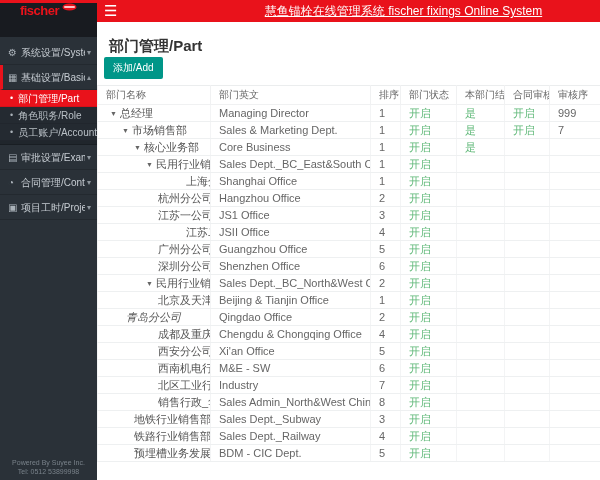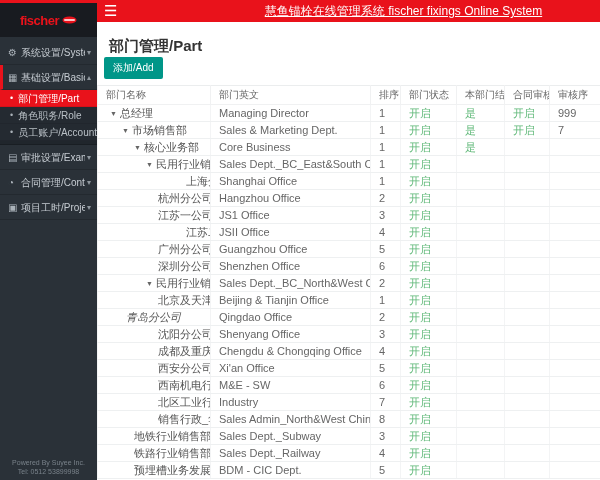--- a/index.html
+++ b/index.html
@@ -7,21 +7,21 @@
   .app { position:relative; width:600px; height:480px; }
 
   
   .topbar { position:absolute; left:0; top:0; width:600px; height:22px; background:#e9121b; z-index:1; }
   .hamburger { position:absolute; left:104px; top:1px; color:#fff; font-size:15px; line-height:20px; cursor:pointer; }
   .topbar-title { position:absolute; left:97px; right:0; top:0; height:22px; line-height:22px;
                   text-align:center; color:#fff; font-size:12px; padding-left:110px; white-space:nowrap;text-decoration:underline; }
 
   
   .sidebar { position:absolute; left:0; top:3px; bottom:0; width:97px; background:#2a3138; z-index:2; }
-  .brand { height:34px; background:#181b20; display:flex; align-items:center; justify-content:center; gap:3px; }
+  .brand { height:34px; background:#181b20; display:flex; align-items:flex-start; justify-content:center; gap:3px; }
   .brand-word { color:#e9121b; font-weight:bold; font-size:13px; letter-spacing:-0.5px; }
   .nav { margin-top:3px; }
   .nav-item { position:relative; height:25px; line-height:25px; padding:0 6px 0 8px; color:#c6ccd2; font-size:10px;
               border-bottom:1px solid rgba(0,0,0,.15); cursor:pointer; display:flex; align-items:center; white-space:nowrap; }
   .nav-item .mi { width:13px; font-size:10px; color:#aab2b9; flex:0 0 13px; }
   .nav-item .lbl { flex:1 1 auto; overflow:hidden; }
   .nav-item .chev { font-size:8px; color:#8f979e; margin-left:2px; }
   .nav-item.expanded { border-left:3px solid #e9121b; padding-left:5px; }
   .subnav { background:#242a31; }
   .sub-item { height:17px; line-height:17px; font-size:10px; color:#b9c0c6; padding-left:10px; cursor:pointer;
@@ -252,29 +252,20 @@
           <tr>
             <td class="name-cell" style="padding-left: 28px; font-style: italic;"><span>青岛分公司</span></td>
             <td>Qingdao Office</td>
             <td>2</td>
             <td class="green">开启</td>
             <td></td>
             <td></td>
             <td></td>
           </tr>
           <tr>
-            <td class="name-cell" style="padding-left: 60px;"><span>沈阳分公司</span></td>
-            <td>Shenyang Office</td>
-            <td>3</td>
-            <td class="green">开启</td>
-            <td></td>
-            <td></td>
-            <td></td>
-          </tr>
-          <tr>
             <td class="name-cell" style="padding-left: 60px;"><span>成都及重庆分公司</span></td>
             <td>Chengdu &amp; Chongqing Office</td>
             <td>4</td>
             <td class="green">开启</td>
             <td></td>
             <td></td>
             <td></td>
           </tr>
           <tr>
             <td class="name-cell" style="padding-left: 60px; text-align: center;"><span>西安分公司</span></td>

